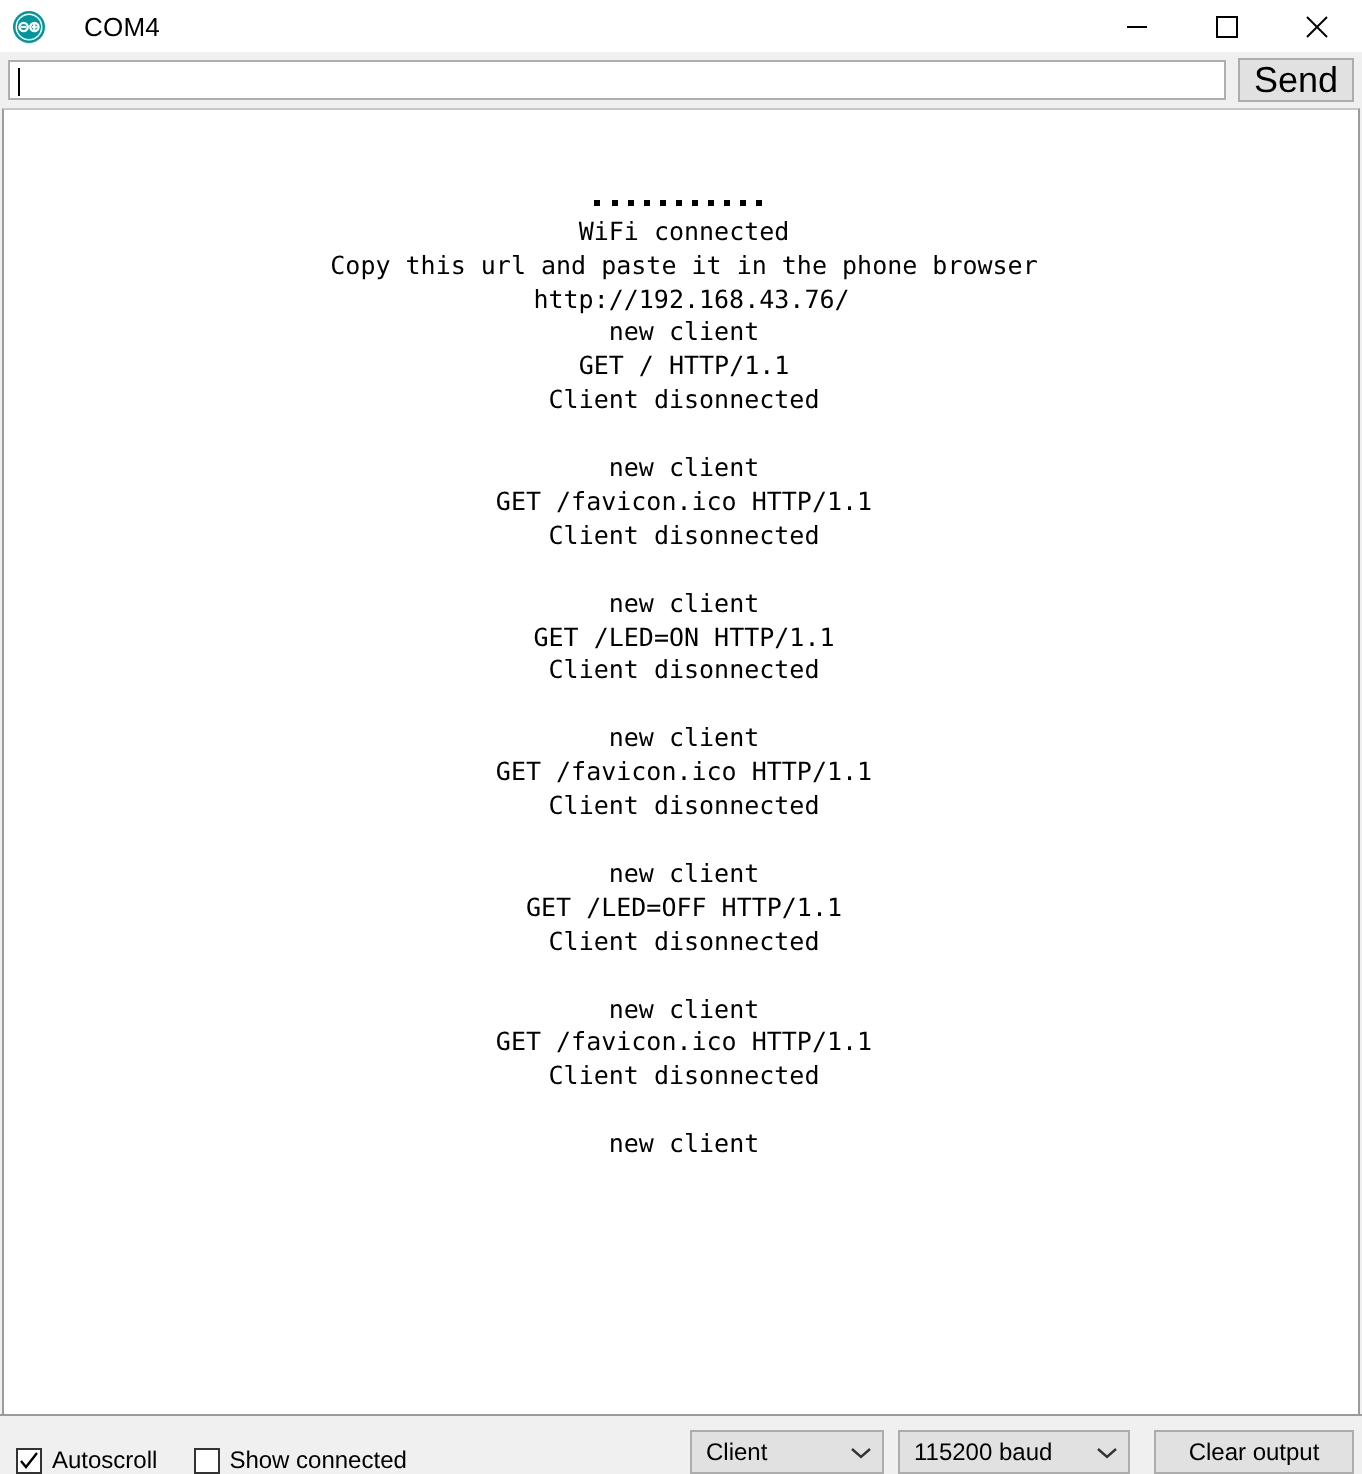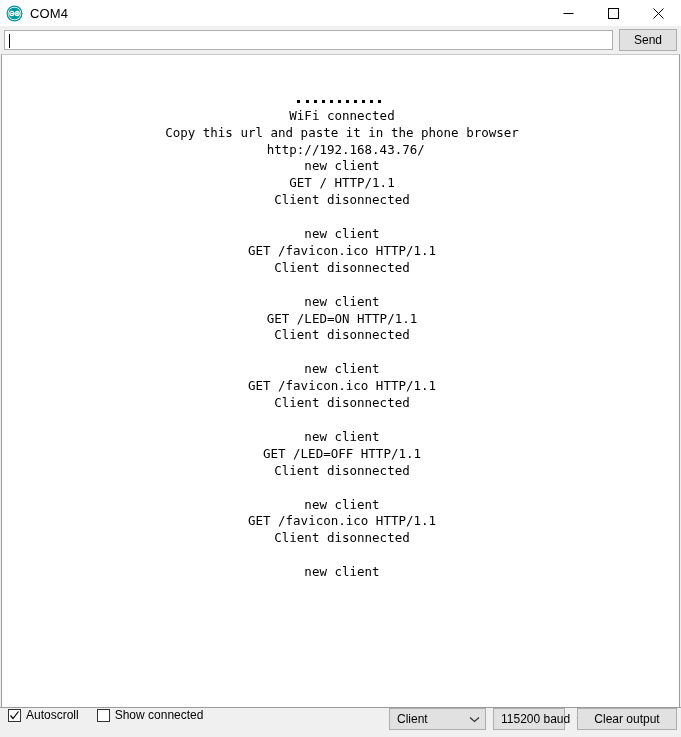--- a/index.html
+++ b/index.html
@@ -32,21 +32,21 @@
     background: #ffffff;
     display: flex;
     align-items: center;
     flex: 0 0 auto;
     position: relative;
   }
   .title-left {
     display: flex;
     align-items: center;
     padding-left: 6px;
-    gap: 7px;
+    gap: 19px;
   }
   .arduino-logo {
     width: 17px;
     height: 17px;
     flex: 0 0 auto;
     display: block;
   }
   .window-title {
     font-family: "Liberation Sans", sans-serif;
     font-size: 13px;
@@ -105,21 +105,21 @@
     height: 14px;
     background: #000;
   }
   .send-btn {
     width: 58px;
     height: 22px;
     background: #e1e1e1;
     border: 1px solid #adadad;
     box-sizing: border-box;
     font-family: "Liberation Sans", sans-serif;
-    font-size: 12px;
+    font-size: 18px;
     color: #000;
     line-height: 20px;
     text-align: center;
     cursor: default;
     padding: 0;
   }
 
   
   .console-wrap {
     flex: 1 1 auto;
@@ -158,21 +158,21 @@
     background: #000;
     margin-right: 5.1px;
     vertical-align: 1px;
   }
 
   
   .statusbar {
     height: 30px;
     background: #f0f0f0;
     display: flex;
-    align-items: flex-start;
+    align-items: flex-end;
     flex: 0 0 auto;
     padding: 0 4px 0 8px;
     box-sizing: border-box;
     gap: 0;
     border-top: 1px solid #9b9b9b;
   }
   .chk-group {
     display: flex;
     align-items: center;
     gap: 5px;
@@ -209,21 +209,21 @@
     justify-content: space-between;
     padding: 0 5px 0 7px;
     font-family: "Liberation Sans", sans-serif;
     font-size: 12px;
     color: #000;
     cursor: default;
     margin-left: 7px;
     white-space: nowrap;
   }
   .combo-newline { width: 97px; }
-  .combo-baud { width: 72px; }
+  .combo-baud { width: 116px; }
   .combo .chev { margin-left: 6px; display: flex; align-items: center; }
   .clear-btn {
     width: 100px;
     height: 22px;
     background: #e1e1e1;
     border: 1px solid #adadad;
     box-sizing: border-box;
     font-family: "Liberation Sans", sans-serif;
     font-size: 12px;
     color: #000;

